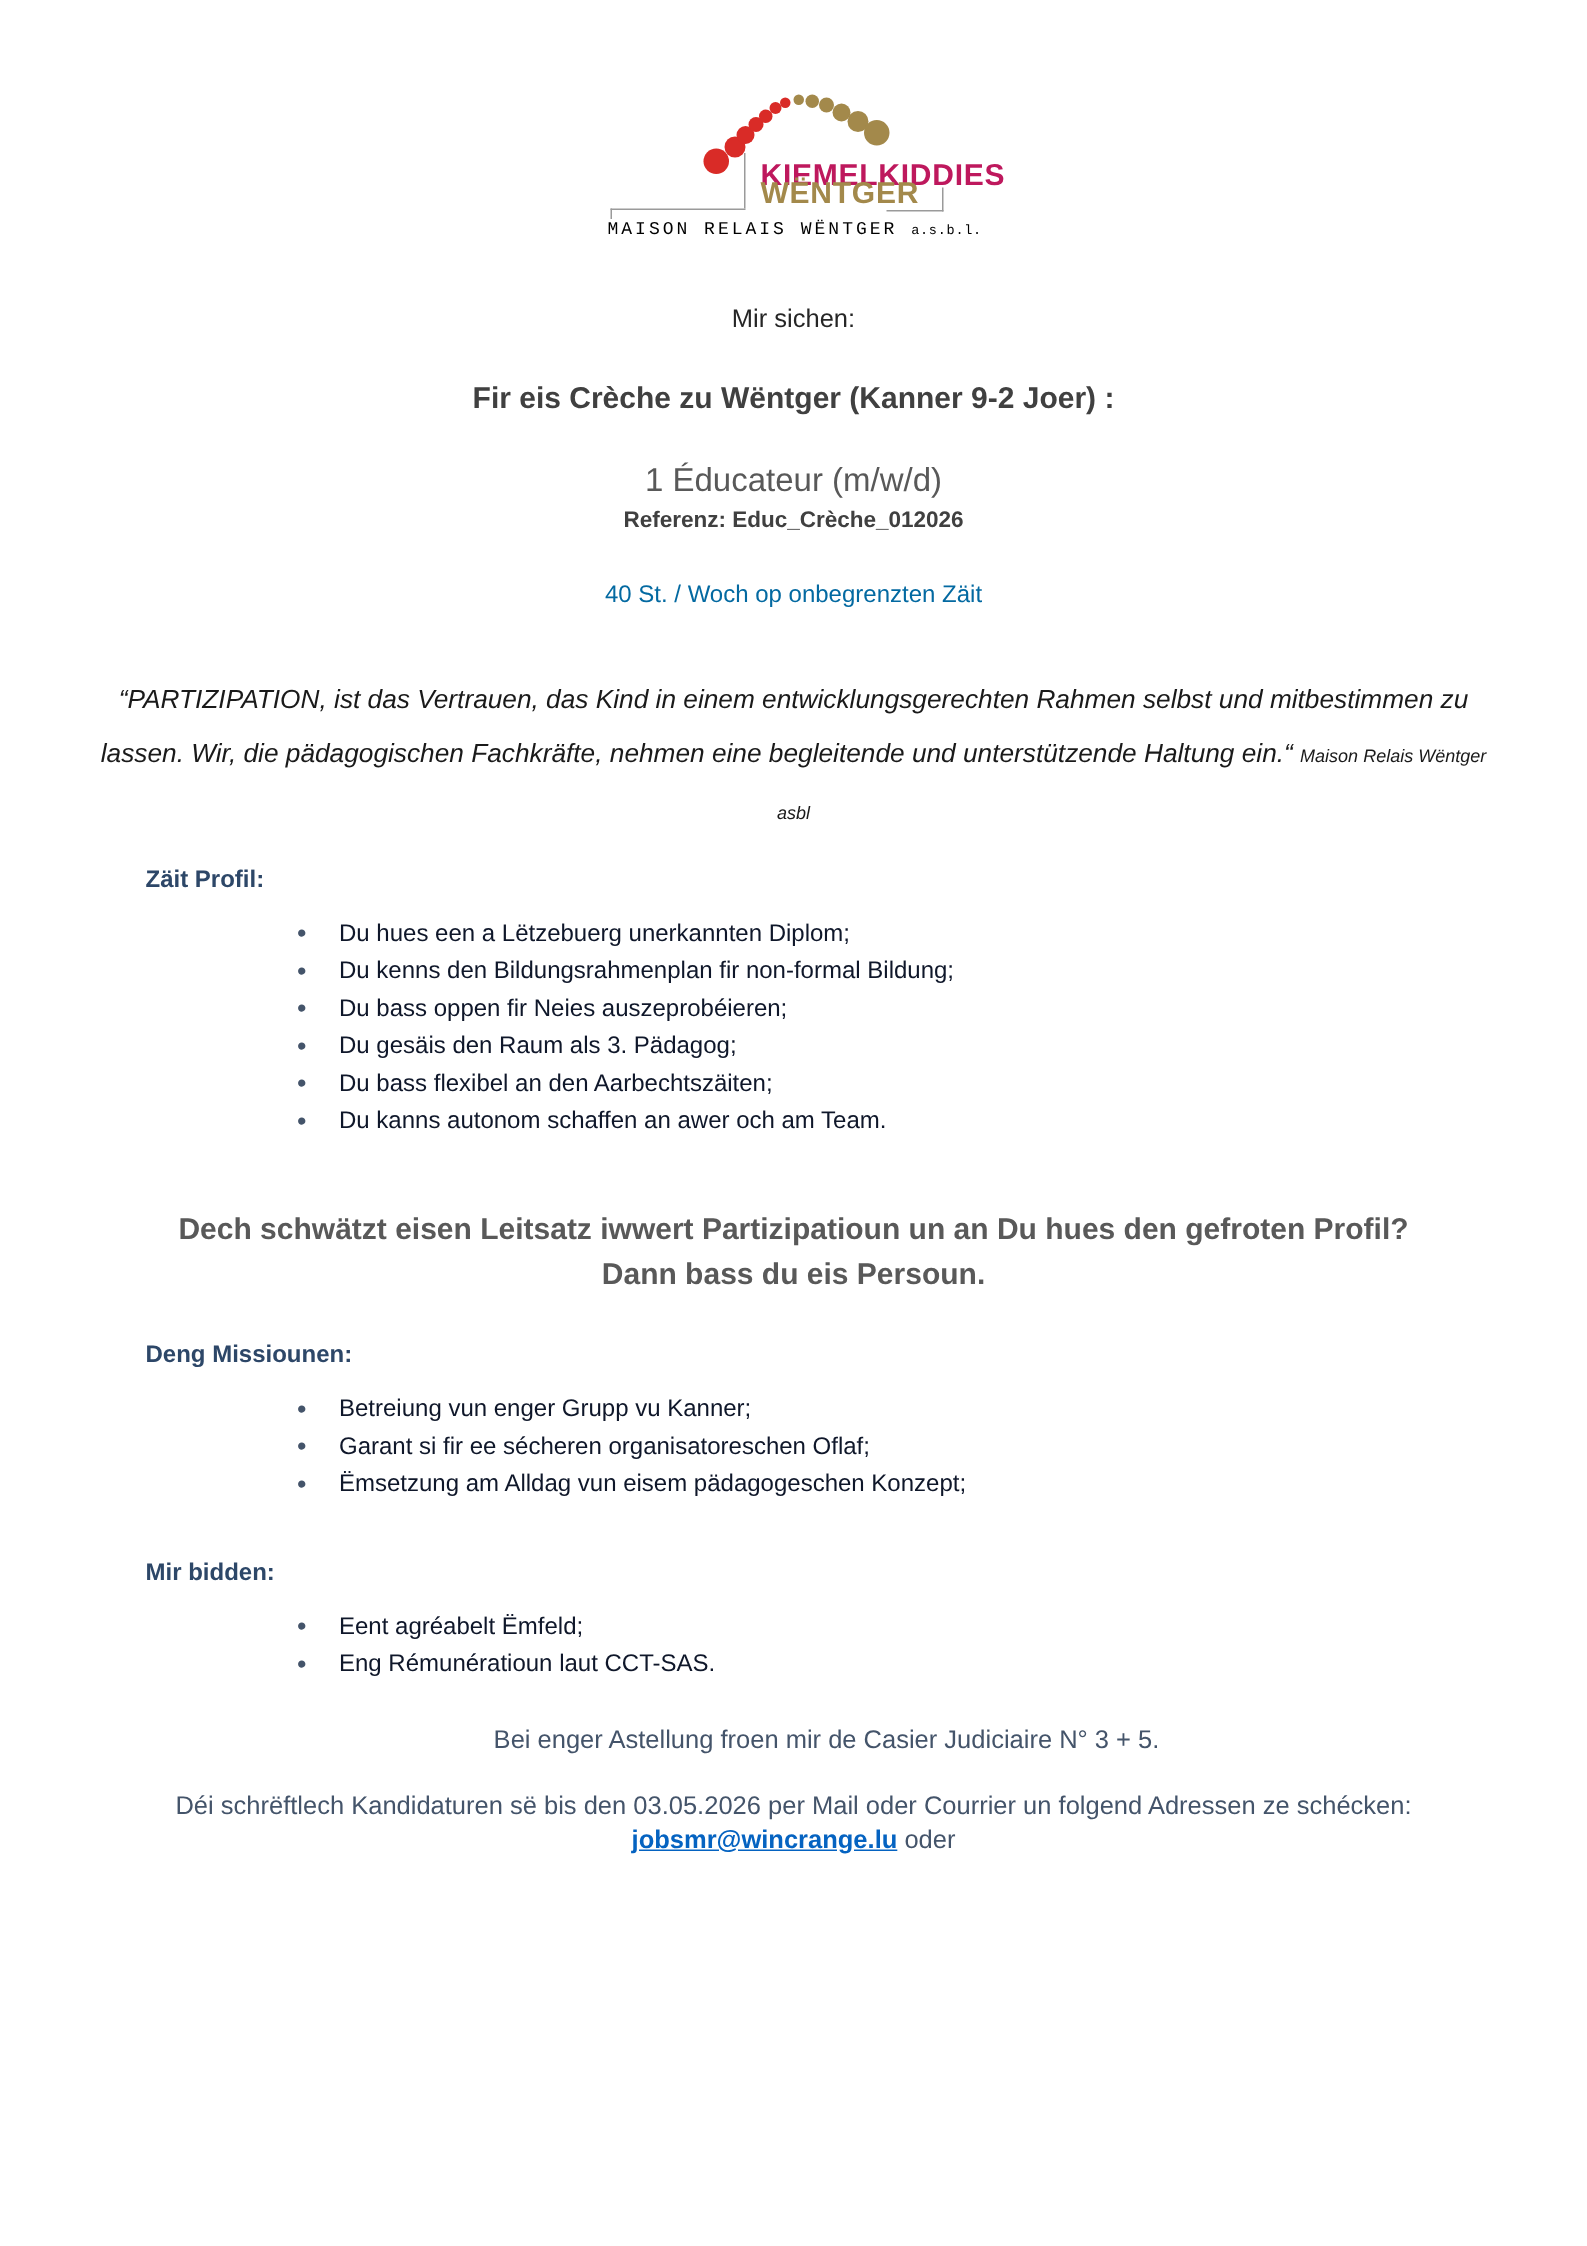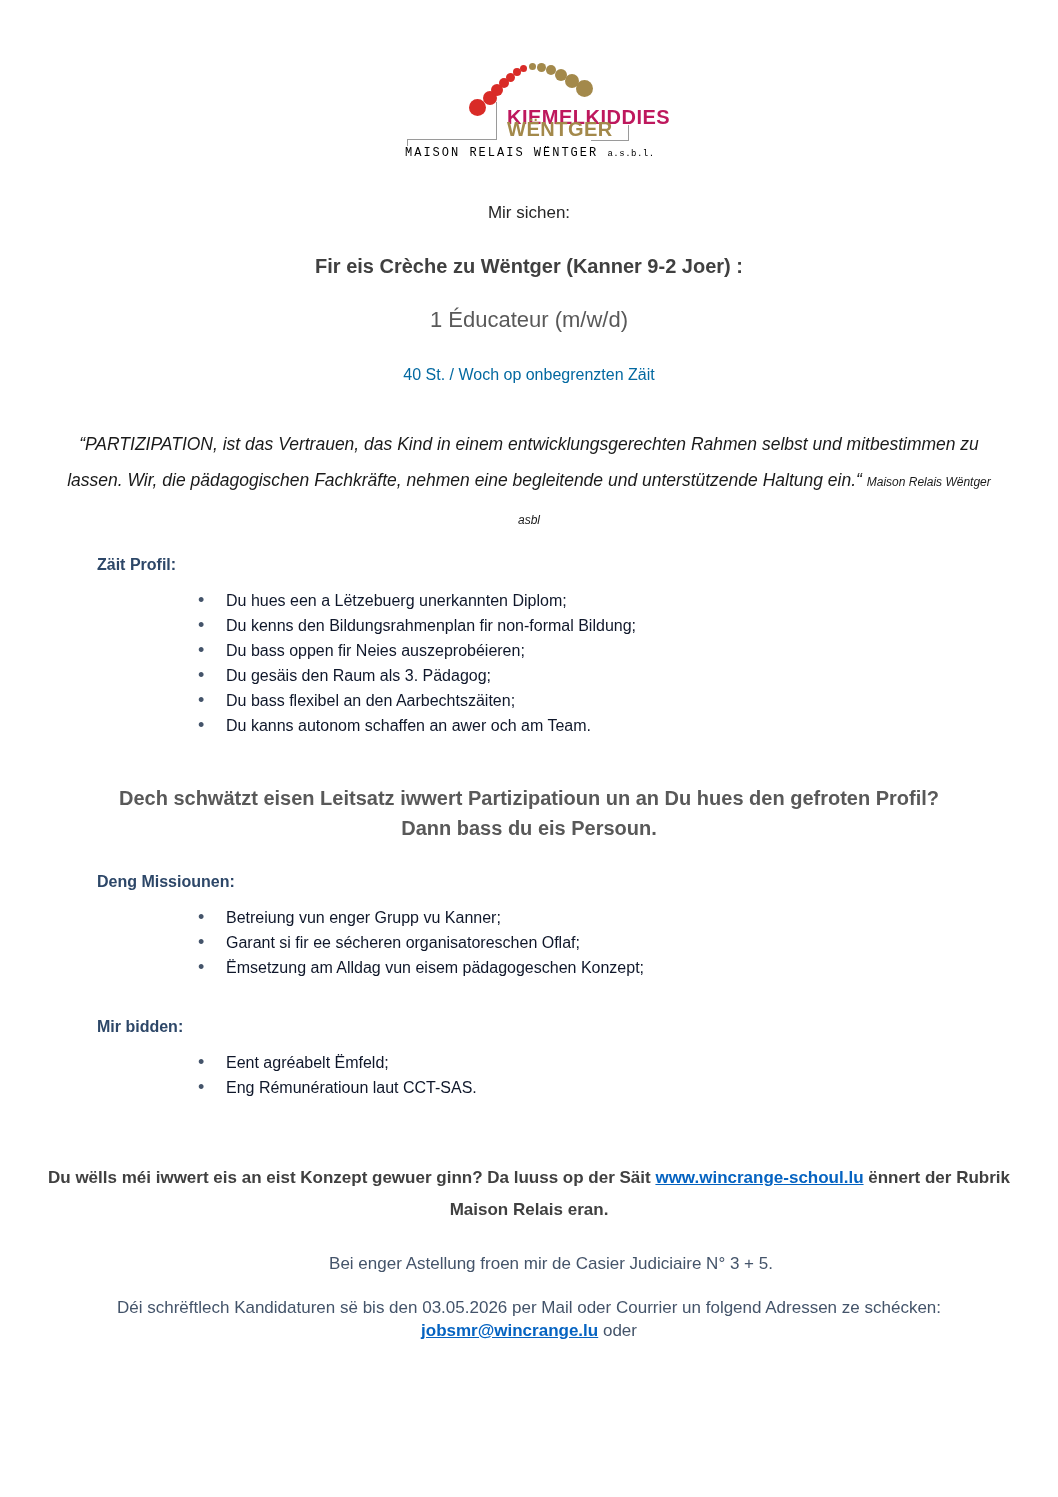--- a/index.html
+++ b/index.html
@@ -78,20 +78,21 @@
     <span class="logo-line" style="left:229px;top:77px;width:1px;height:16px;"></span>
     <div class="brand1">KIEMELKIDDIES</div>
     <div class="brand2">WËNTGER</div>
     <div class="logo-sub"><span>MAISON RELAIS WËNTGER</span> <span class="asbl">a.s.b.l.</span></div>
   </div>
 
   <div class="mir-sichen center">Mir sichen:</div>
 
   <div class="title center">Fir eis Crèche zu Wëntger (Kanner 9-2 Joer) :</div>
   <div class="role center">1 Éducateur (m/w/d)</div>
+  <div class="reference center">Referenz: Educ_Crèche_012026</div>
   <div class="hours center">40 St. / Woch op onbegrenzten Zäit</div>
 
   <div class="quote">
     <span>“PARTIZIPATION, ist das Vertrauen, das Kind in einem entwicklungsgerechten Rahmen selbst und mitbestimmen zu lassen. Wir, die pädagogischen Fachkräfte, nehmen eine begleitende und unterstützende Haltung ein.“</span>
     <span class="attr">Maison Relais Wëntger asbl</span>
   </div>
 
   <div class="section-heading sh-profil">Zäit Profil:</div>
   <ul class="bullets">
     <li>Du hues een a Lëtzebuerg unerkannten Diplom;</li>
@@ -113,25 +114,20 @@
     <li>Garant si fir ee sécheren organisatoreschen Oflaf;</li>
     <li>Ëmsetzung am Alldag vun eisem pädagogeschen Konzept;</li>
   </ul>
 
   <div class="section-heading sh-bidden">Mir bidden:</div>
   <ul class="bullets">
     <li>Eent agréabelt Ëmfeld;</li>
     <li>Eng Rémunératioun laut CCT-SAS.</li>
   </ul>
 
-  <div class="concept">
-    <span>Du wëlls méi iwwert eis an eist Konzept gewuer ginn? Da luuss op der Säit</span>
-    <a class="doc-link">www.wincrange-schoul.lu</a>
-    <span>ënnert der Rubrik Maison Relais eran.</span>
-  </div>
 
   <div class="casier center">Bei enger Astellung froen mir de Casier Judiciaire N° 3 + 5.</div>
 
   <div class="apply">Déi schrëftlech Kandidaturen së bis den 03.05.2026 per Mail oder Courrier un folgend Adressen ze schécken:</div>
 
   <div class="email-line center">
     <a class="doc-link">jobsmr@wincrange.lu</a>
     <span>oder</span>
   </div>
 

